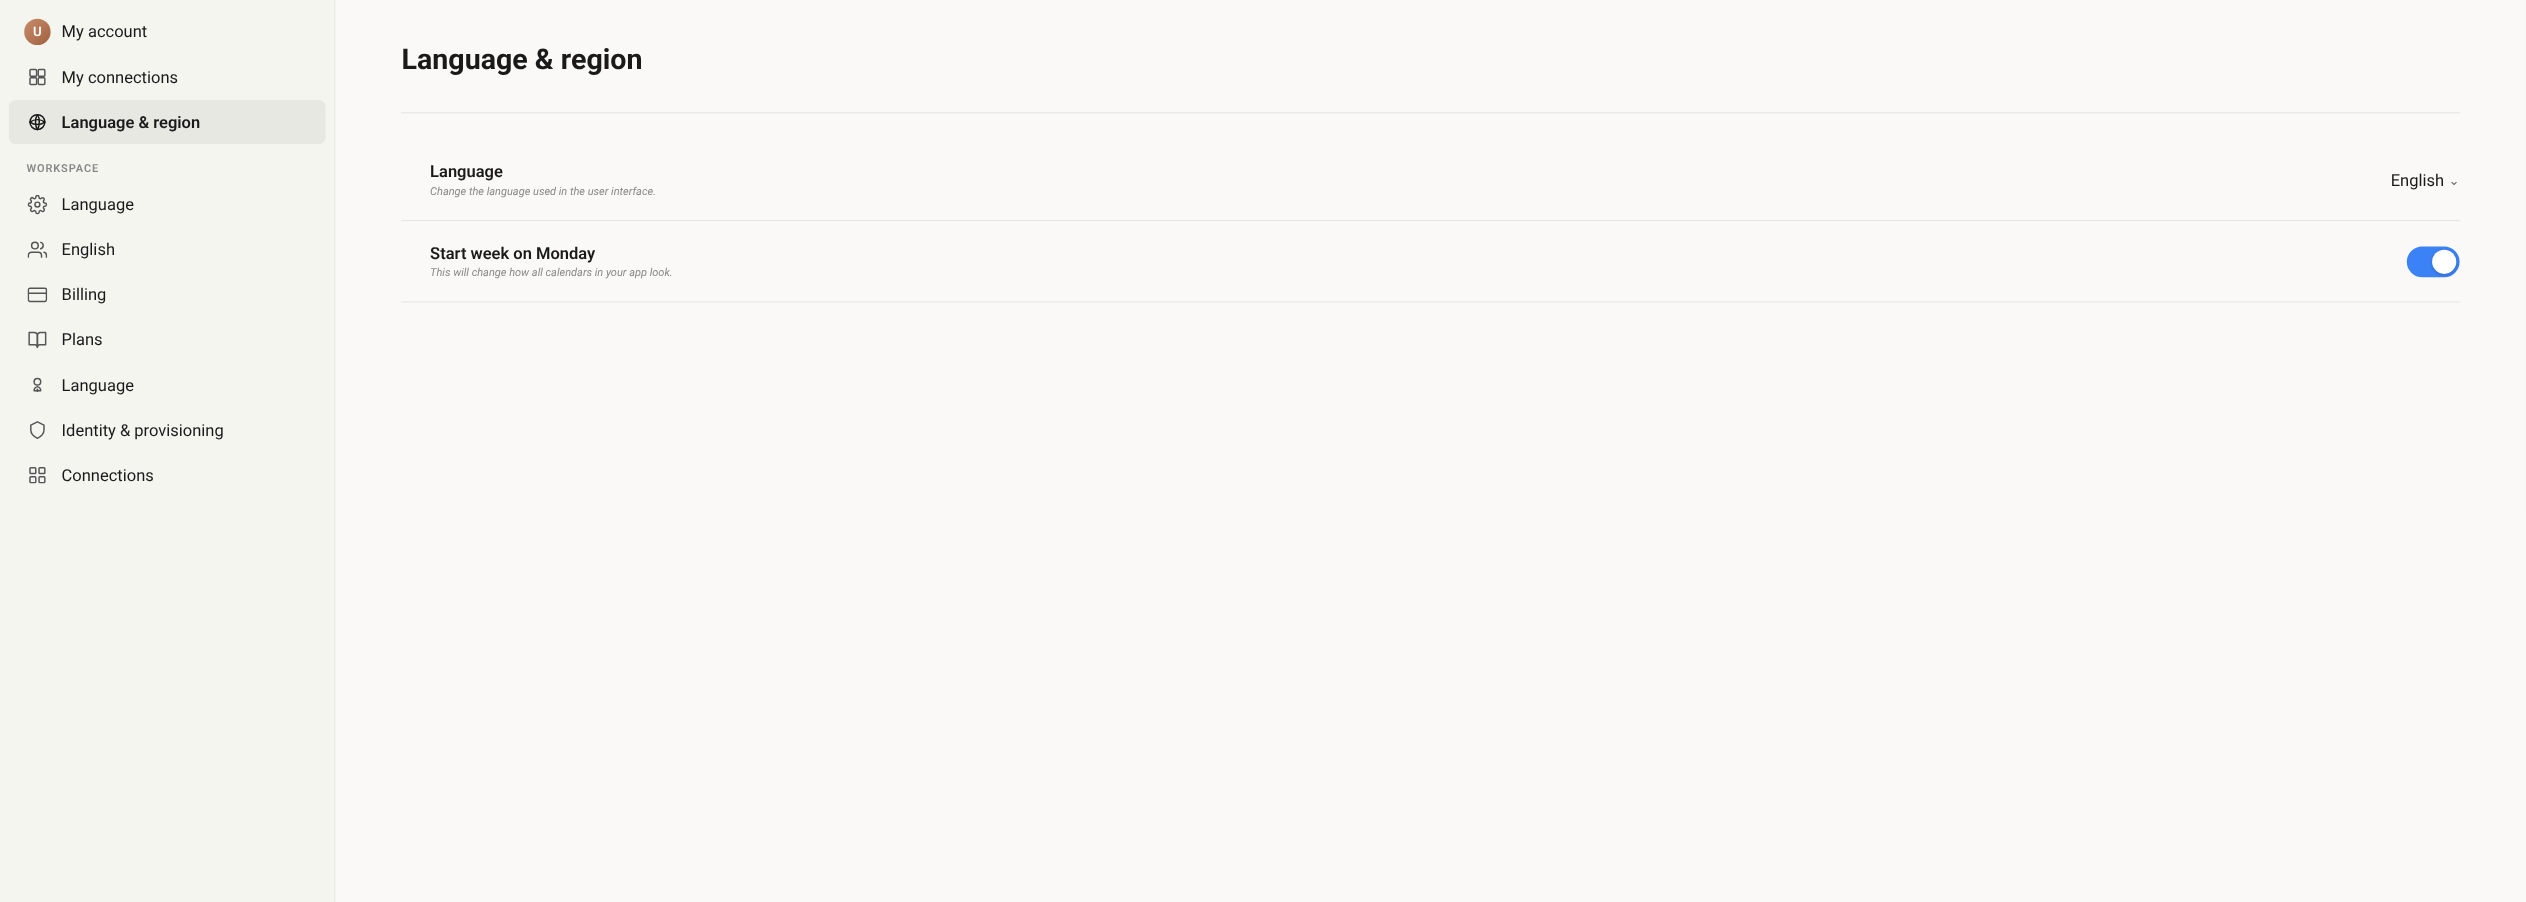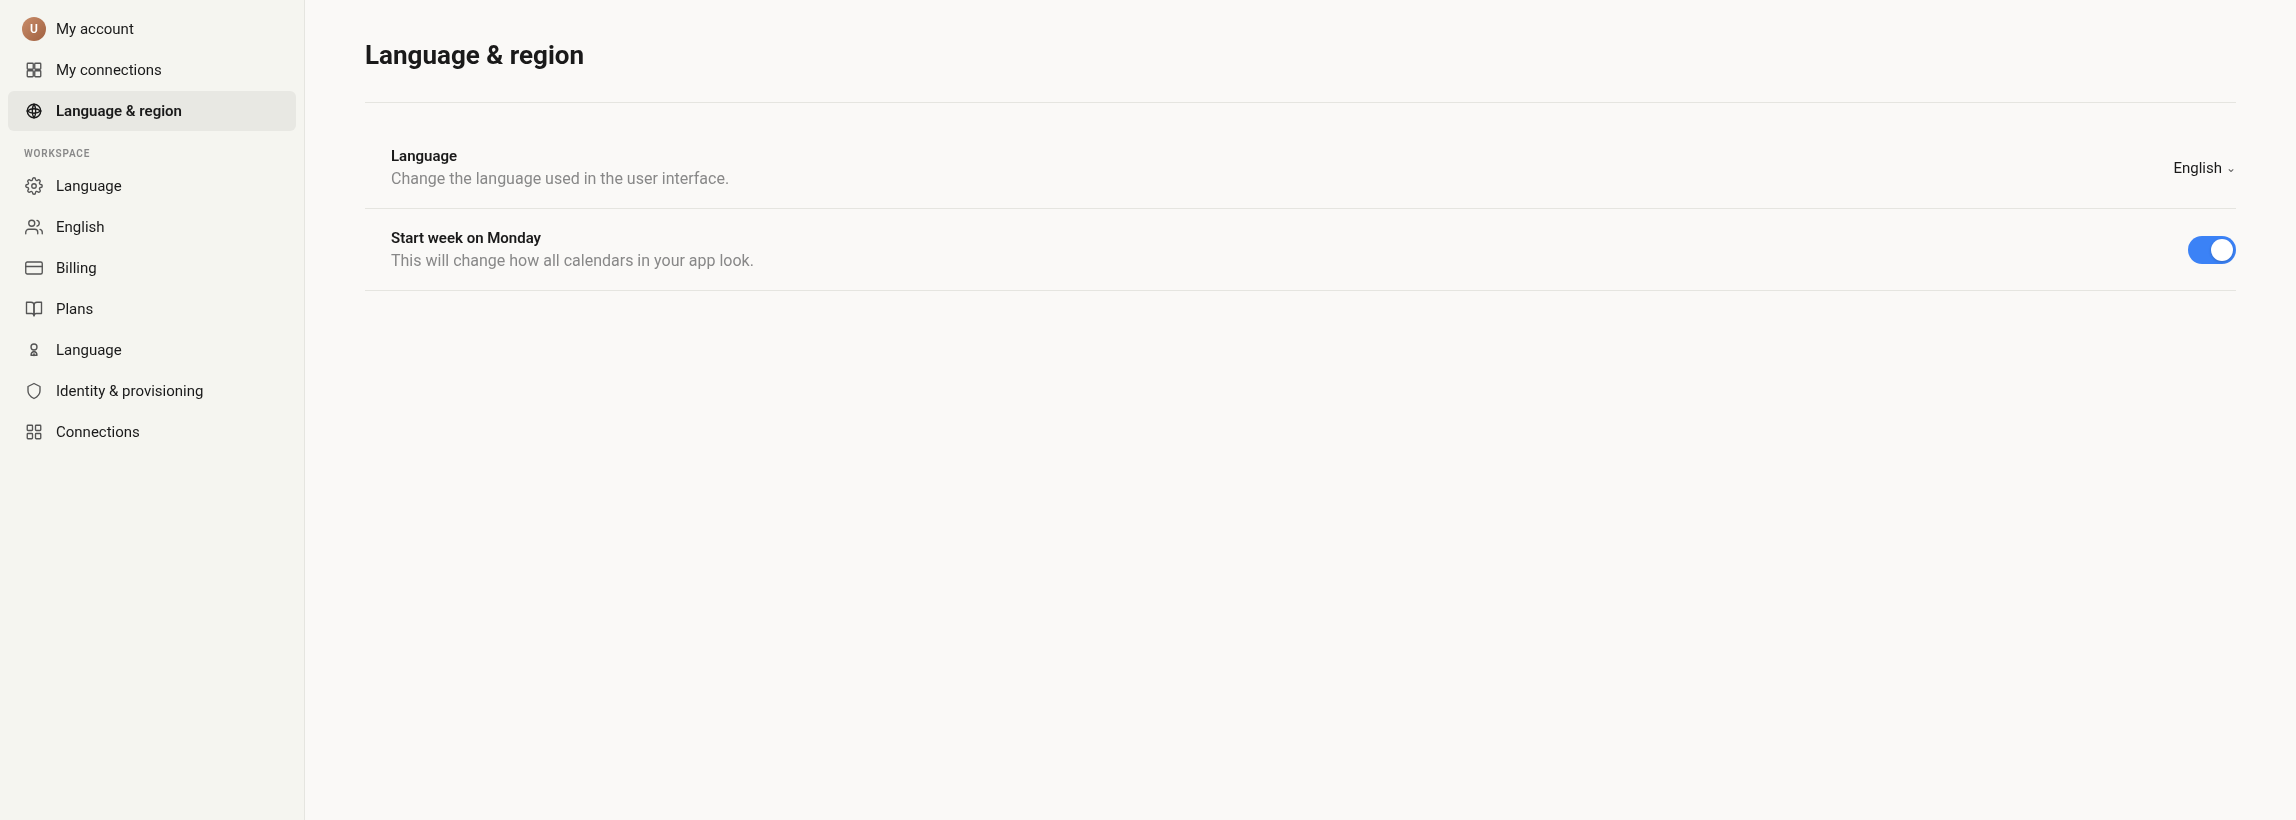--- a/index.html
+++ b/index.html
@@ -115,22 +115,23 @@
     }
 
     .setting-label {
       font-size: 15px;
       font-weight: 600;
       color: #1a1a1a;
       margin-bottom: 4px;
     }
 
     .setting-description {
-      font-size: 16px;
+      font-size: 10px;
       color: #888;
+      font-style: italic;
     }
 
     .setting-control {
       display: flex;
       align-items: center;
       gap: 6px;
       cursor: pointer;
     }
 
     

